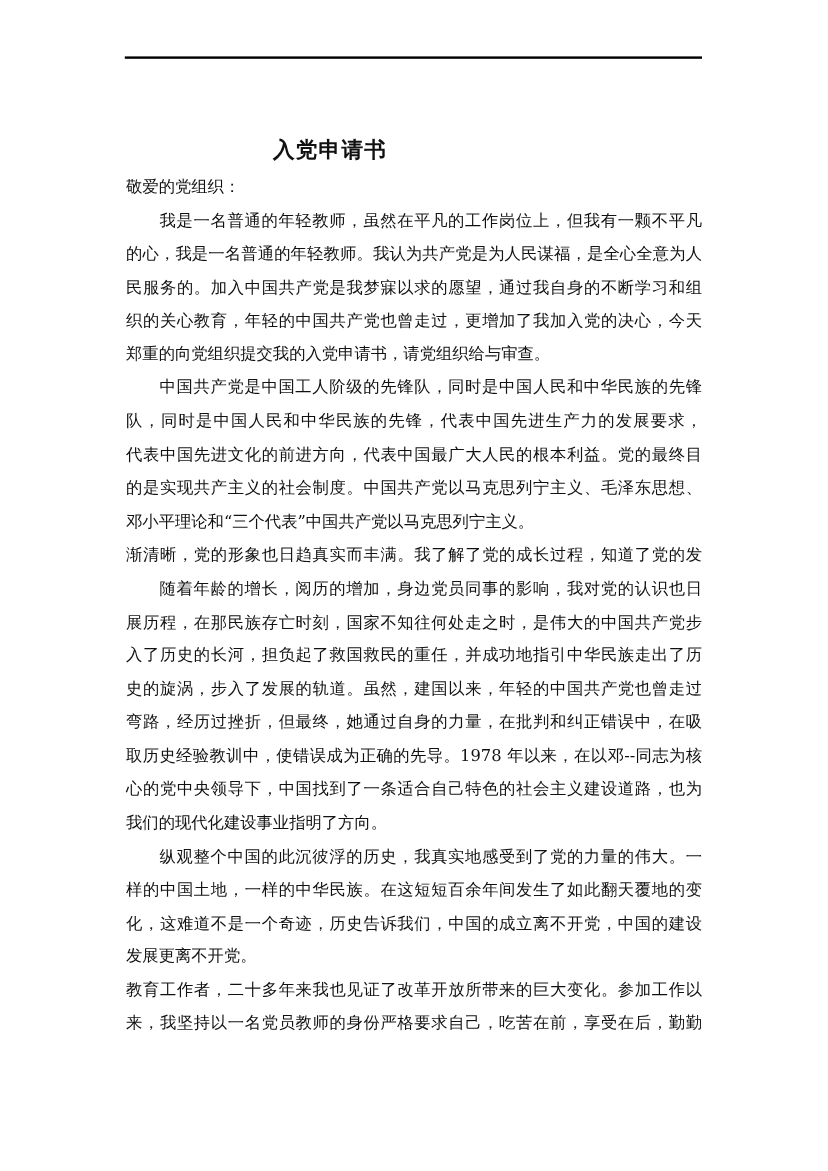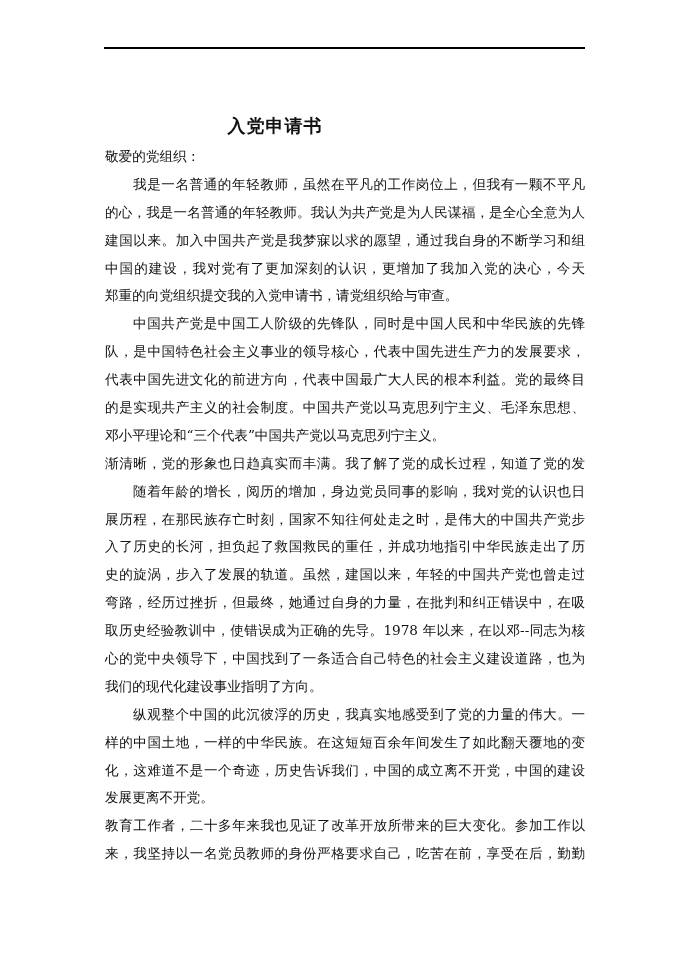--- a/index.html
+++ b/index.html
@@ -23,28 +23,28 @@
 <div class="top-rule"></div>
 
 <div class="title">入党申请书</div>
 
 <div class="body">
   <div class="line salutation">敬爱的党组织：</div>
 
   <div>
     <div class="line indent">我是一名普通的年轻教师，虽然在平凡的工作岗位上，但我有一颗不平凡</div>
     <div class="line">的心，我是一名普通的年轻教师。我认为共产党是为人民谋福，是全心全意为人</div>
-    <div class="line">建国以来。加入中国共产党是我梦寐以求的愿望，通过我自身的不断学习和组</div>
-    <div class="line">中国的建设，我对党有了更加深刻的认识，更增加了我加入党的决心，今天</div>
+    <div class="line">民服务的。加入中国共产党是我梦寐以求的愿望，通过我自身的不断学习和组</div>
+    <div class="line">织的关心教育，年轻的中国共产党也曾走过，更增加了我加入党的决心，今天</div>
     <div class="line last">郑重的向党组织提交我的入党申请书，请党组织给与审查。</div>
   </div>
 
   <div>
     <div class="line indent">中国共产党是中国工人阶级的先锋队，同时是中国人民和中华民族的先锋</div>
-    <div class="line">队，是中国特色社会主义事业的领导核心，代表中国先进生产力的发展要求，</div>
+    <div class="line">队，同时是中国人民和中华民族的先锋，代表中国先进生产力的发展要求，</div>
     <div class="line">代表中国先进文化的前进方向，代表中国最广大人民的根本利益。党的最终目</div>
     <div class="line">的是实现共产主义的社会制度。中国共产党以马克思列宁主义、毛泽东思想、</div>
     <div class="line last">邓小平理论和“三个代表”中国共产党以马克思列宁主义。</div>
   </div>
 
   <div>
     <div class="line">渐清晰，党的形象也日趋真实而丰满。我了解了党的成长过程，知道了党的发</div>
     <div class="line indent">随着年龄的增长，阅历的增加，身边党员同事的影响，我对党的认识也日</div>
     <div class="line">展历程，在那民族存亡时刻，国家不知往何处走之时，是伟大的中国共产党步</div>
     <div class="line">入了历史的长河，担负起了救国救民的重任，并成功地指引中华民族走出了历</div>

